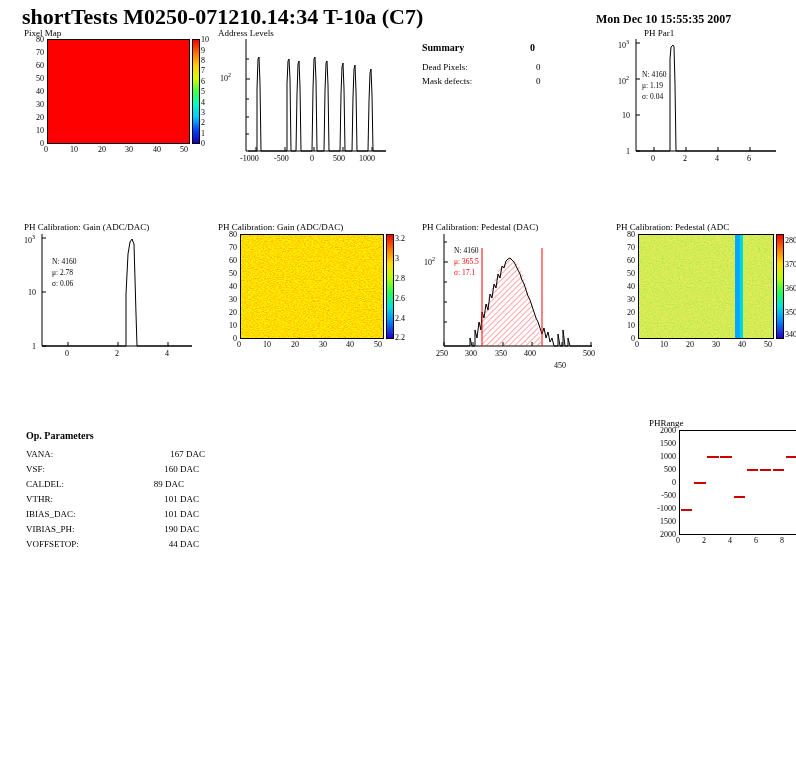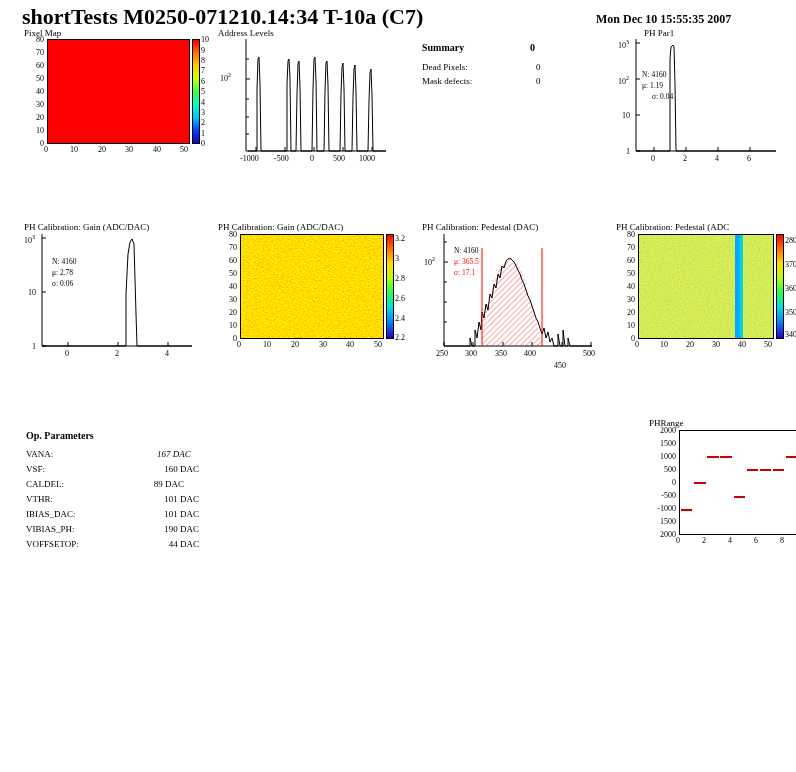--- a/index.html
+++ b/index.html
@@ -150,21 +150,21 @@
     <div class="lbl" style="left:10px;top:108px;">1</div>
   </div>
   <div class="abs" style="left:0px;top:126px;width:165px;">
     <div class="lbl" style="left:35px;top:0;">0</div>
     <div class="lbl" style="left:67px;top:0;">2</div>
     <div class="lbl" style="left:99px;top:0;">4</div>
     <div class="lbl" style="left:131px;top:0;">6</div>
   </div>
   <div class="abs statline" style="left:26px;top:42px;">N: 4160</div>
   <div class="abs statline" style="left:26px;top:53px;">μ: 1.19</div>
-  <div class="abs statline" style="left:36px;top:64px;">σ: 0.04</div>
+  <div class="abs statline" style="left:26px;top:64px;">σ: 0.04</div>
 </div>
 
 <div class="abs" style="left:22px;top:222px;width:175px;height:135px;">
   <div class="abs panel-title" style="left:2px;top:0px;">PH Calibration: Gain (ADC/DAC)</div>
   <div class="abs" style="left:0px;top:12px;width:175px;height:125px;">
     <svg width="175" height="125" viewBox="0 0 175 125">
       <line x1="20" y1="0" x2="20" y2="112" stroke="#000" stroke-width="1"></line>
       <line x1="20" y1="112" x2="170" y2="112" stroke="#000" stroke-width="1"></line>
       <line x1="20" y1="4" x2="24" y2="4" stroke="#000" stroke-width="1"></line>
       <line x1="20" y1="58" x2="24" y2="58" stroke="#000" stroke-width="1"></line>
@@ -336,21 +336,21 @@
     <div class="lbl" style="left:0;top:30px;">370</div>
     <div class="lbl" style="left:0;top:54px;">360</div>
     <div class="lbl" style="left:0;top:78px;">350</div>
     <div class="lbl" style="left:0;top:100px;">340</div>
   </div>
 </div>
 
 <div class="abs" style="left:26px;top:430px;width:200px;">
   <div class="abs op-h" style="left:0;top:0;">Op. Parameters</div>
   <div class="abs op-t" style="left:0;top:19px;">VANA:</div>
-  <div class="abs op-t" style="left:131px;top:19px;width:60px;text-align:left;font-style:italic;">167 DAC</div>
+  <div class="abs op-t" style="left:119px;top:19px;width:60px;text-align:right;">167 DAC</div>
   <div class="abs op-t" style="left:0;top:34px;">VSF:</div>
   <div class="abs op-t" style="left:113px;top:34px;width:60px;text-align:right;">160 DAC</div>
   <div class="abs op-t" style="left:0;top:49px;">CALDEL:</div>
   <div class="abs op-t" style="left:113px;top:49px;width:60px;text-align:center;">89 DAC</div>
   <div class="abs op-t" style="left:0;top:64px;">VTHR:</div>
   <div class="abs op-t" style="left:113px;top:64px;width:60px;text-align:right;">101 DAC</div>
   <div class="abs op-t" style="left:0;top:79px;">IBIAS_DAC:</div>
   <div class="abs op-t" style="left:113px;top:79px;width:60px;text-align:right;">101 DAC</div>
   <div class="abs op-t" style="left:0;top:94px;">VIBIAS_PH:</div>
   <div class="abs op-t" style="left:113px;top:94px;width:60px;text-align:right;">190 DAC</div>

